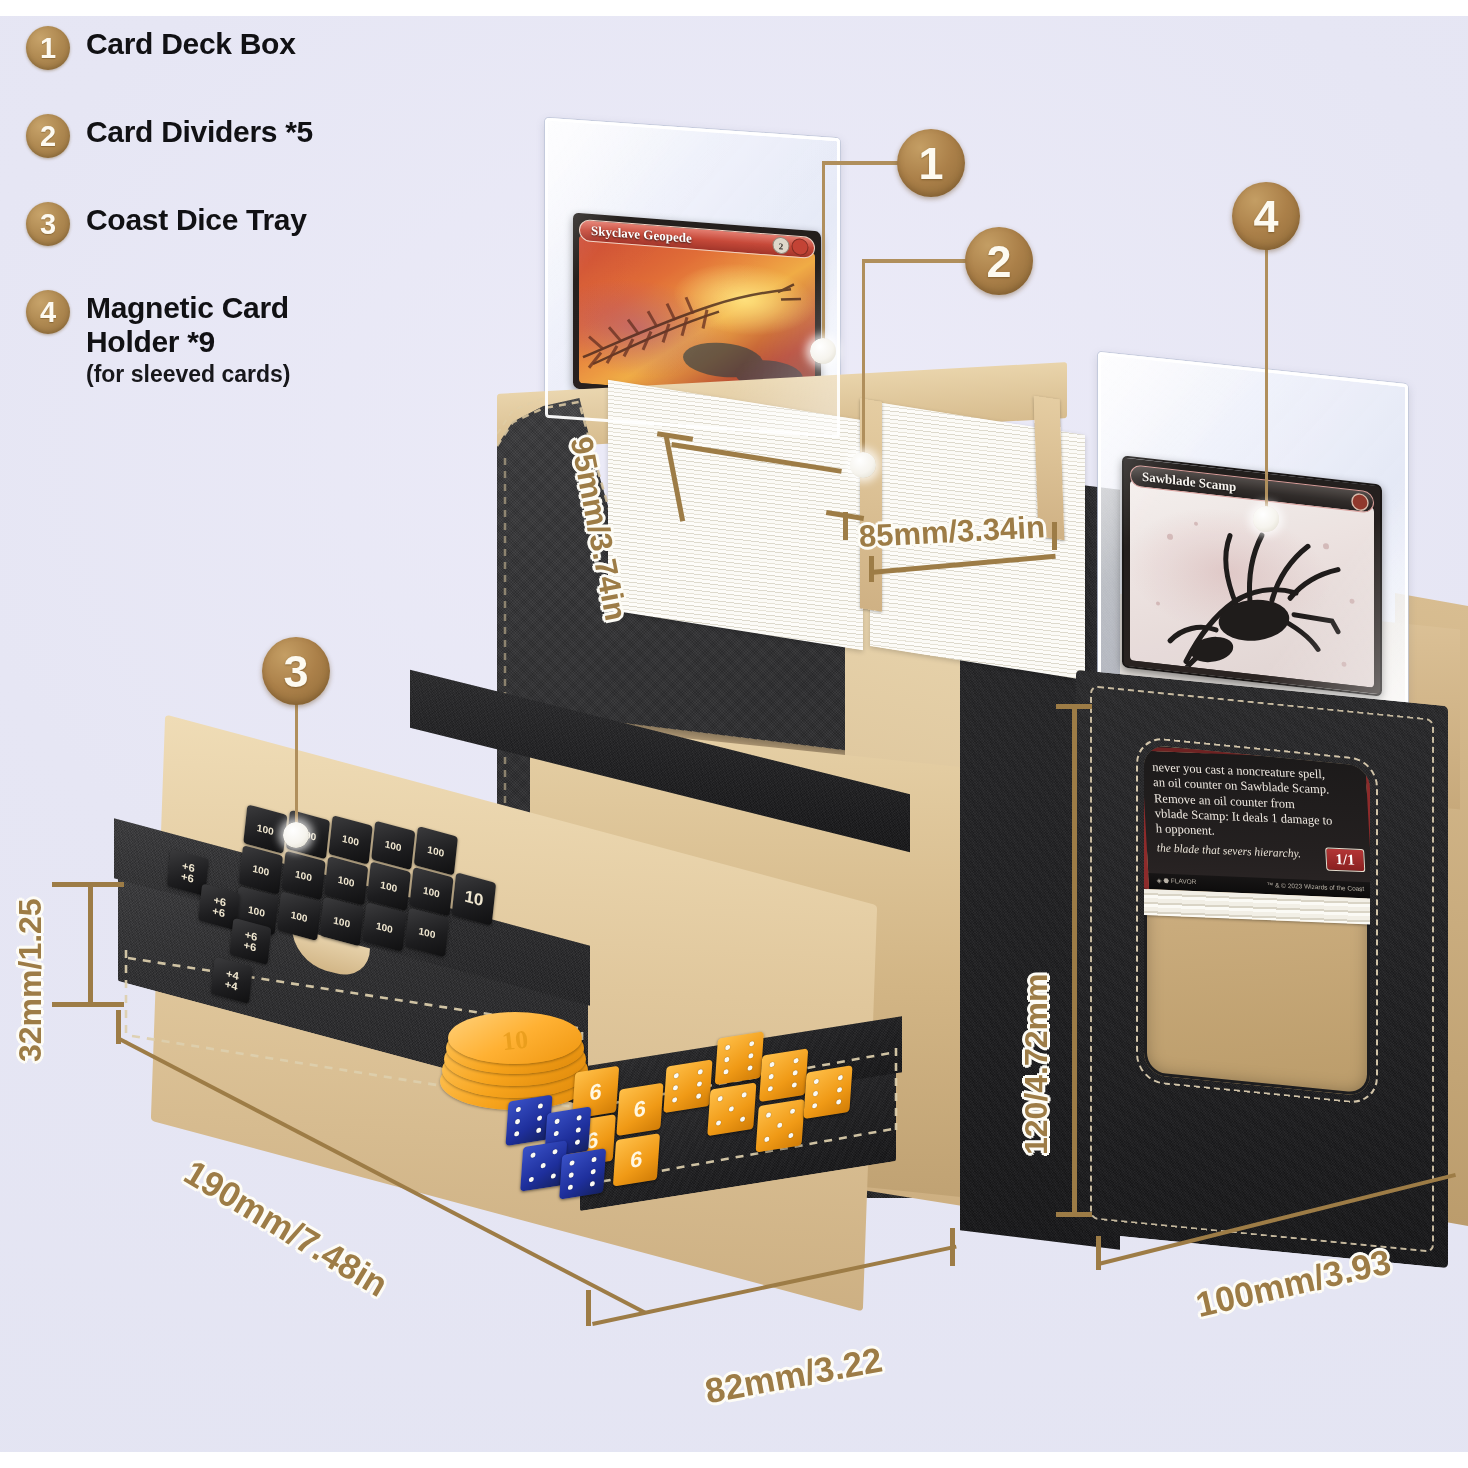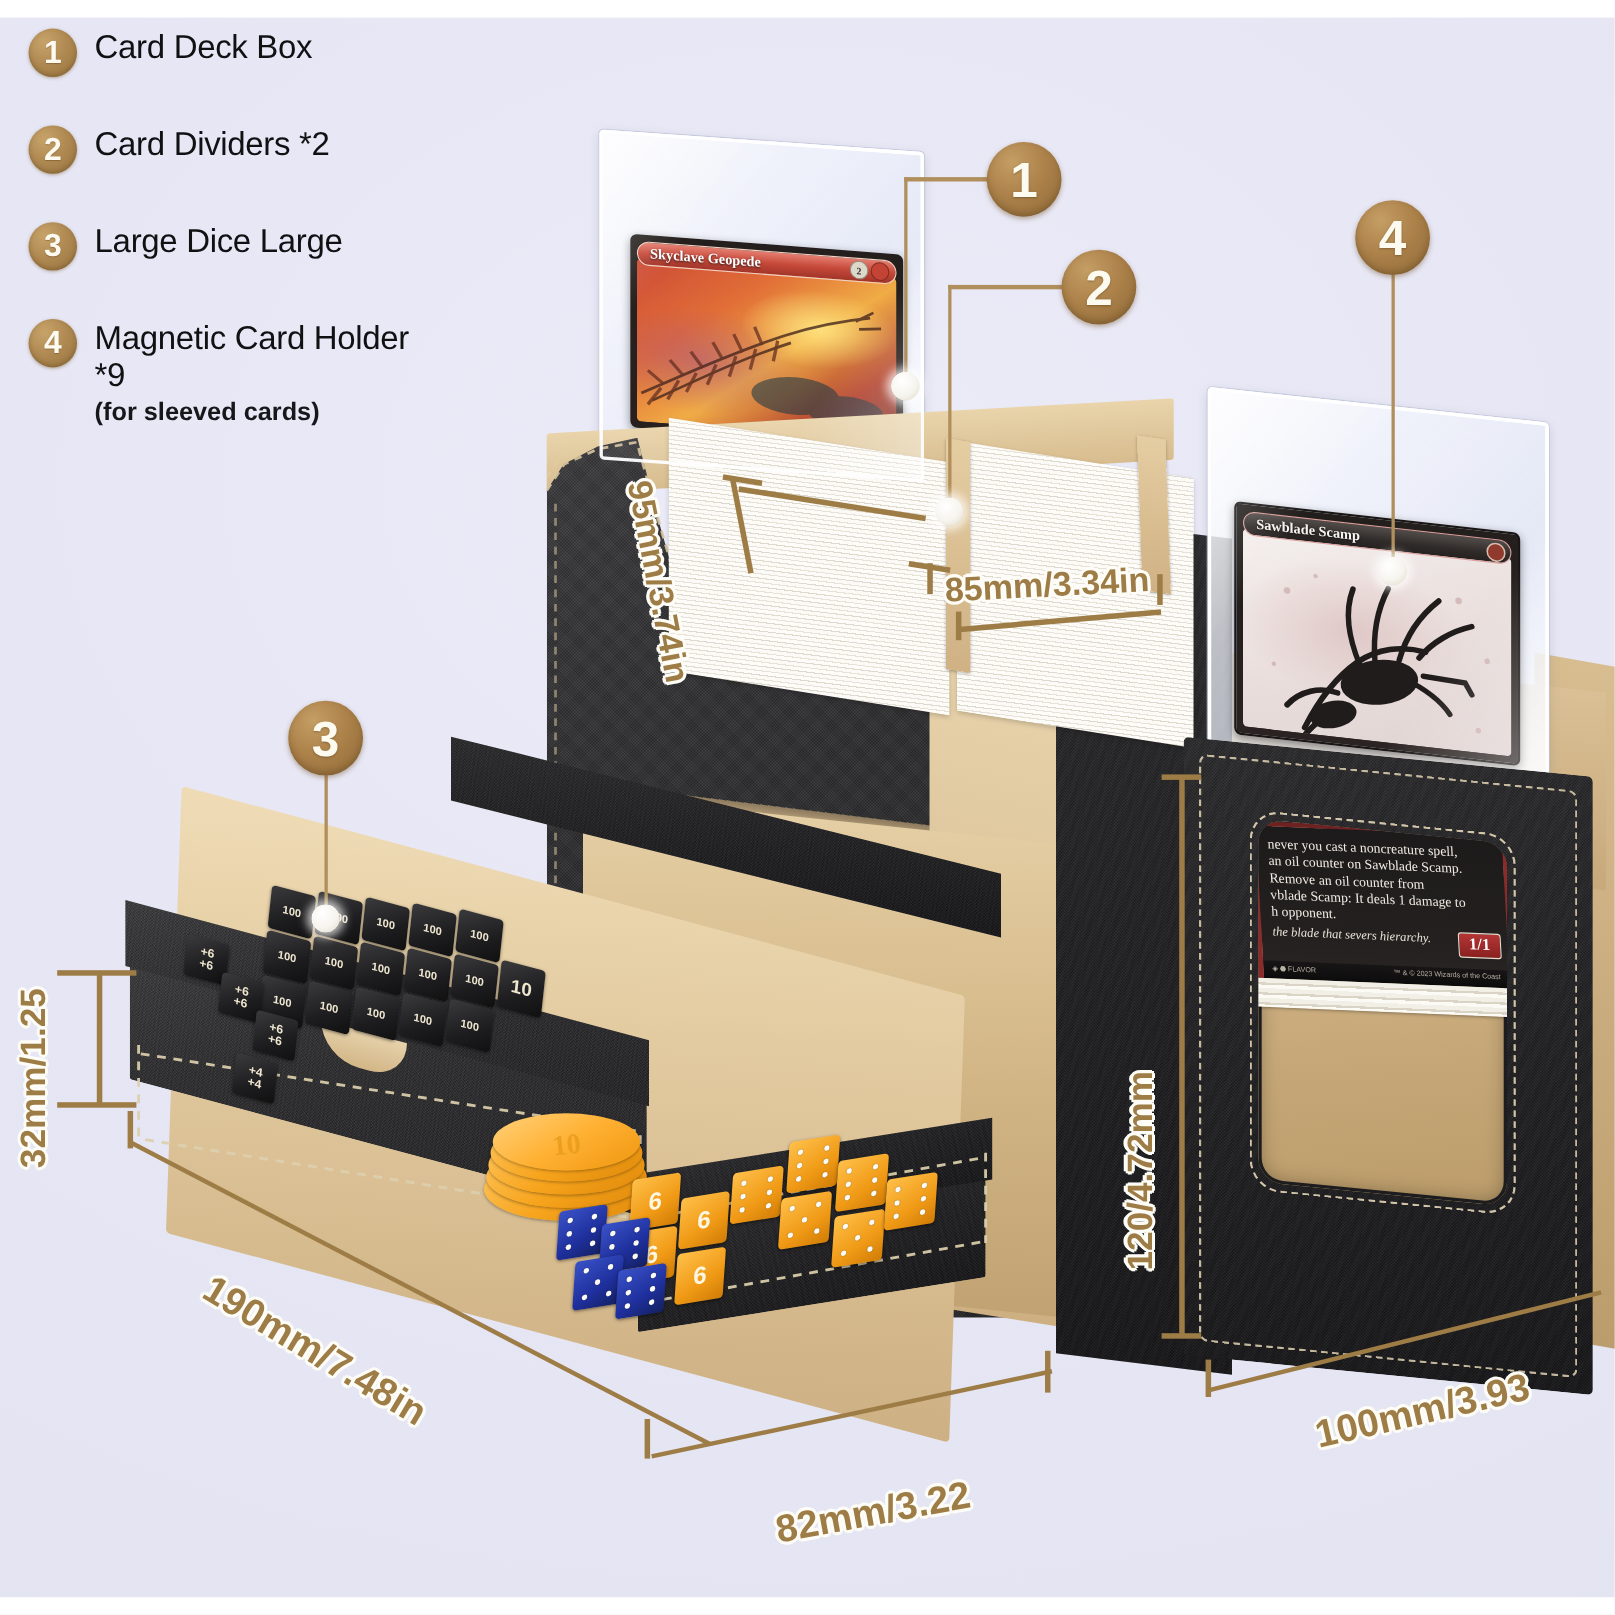--- a/index.html
+++ b/index.html
@@ -29,21 +29,21 @@
     flex:0 0 auto;
     width:44px; height:44px; border-radius:50%;
     background:radial-gradient(circle at 33% 28%, #c7a36a 0%, #b08a52 45%, #97723f 100%);
     box-shadow:0 1px 3px rgba(120,90,45,.45), inset 0 -2px 4px rgba(90,65,30,.35);
     color:#fdfaf1; font-weight:bold; font-size:29px;
     display:flex; align-items:center; justify-content:center;
     line-height:1; text-shadow:0 1px 1px rgba(90,60,20,.4);
   }
   .leg-txt { margin-left:16px; padding-top:1px; }
   .leg-title {
-    font-size:30px; font-weight:normal; color:#111114; letter-spacing:-.3px;
+    font-size:30px; font-weight:bold; color:#111114; letter-spacing:-.3px;
     line-height:1.14;
   }
   .leg-sub { font-size:23px; font-weight:bold; color:#17171b; margin-top:2px; }
 
   
   .co-badge {
     position:absolute; width:68px; height:68px; border-radius:50%;
     background:radial-gradient(circle at 34% 27%, #c49e64 0%, #ab8049 48%, #8e6a38 100%);
     box-shadow:0 2px 5px rgba(110,80,40,.45), inset 0 -3px 6px rgba(85,60,25,.35);
     color:#fdfaf0; font-weight:bold; font-size:45px;
@@ -586,27 +586,27 @@
   <div id="legend">
     <div class="leg-row">
       <div class="badge">1</div>
       <div class="leg-txt">
         <div class="leg-title">Card Deck Box</div>
       </div>
     </div>
     <div class="leg-row">
       <div class="badge">2</div>
       <div class="leg-txt">
-        <div class="leg-title">Card Dividers *2</div>
+        <div class="leg-title">Card Dividers *5</div>
       </div>
     </div>
     <div class="leg-row">
       <div class="badge">3</div>
       <div class="leg-txt">
-        <div class="leg-title">Large Dice Large</div>
+        <div class="leg-title">Coast Dice Tray</div>
       </div>
     </div>
     <div class="leg-row" style="align-items:flex-start;">
       <div class="badge">4</div>
       <div class="leg-txt" style="max-width:290px;">
         <div class="leg-title">Magnetic Card Holder *9</div>
         <div class="leg-sub">(for sleeved cards)</div>
       </div>
     </div>
   </div>

